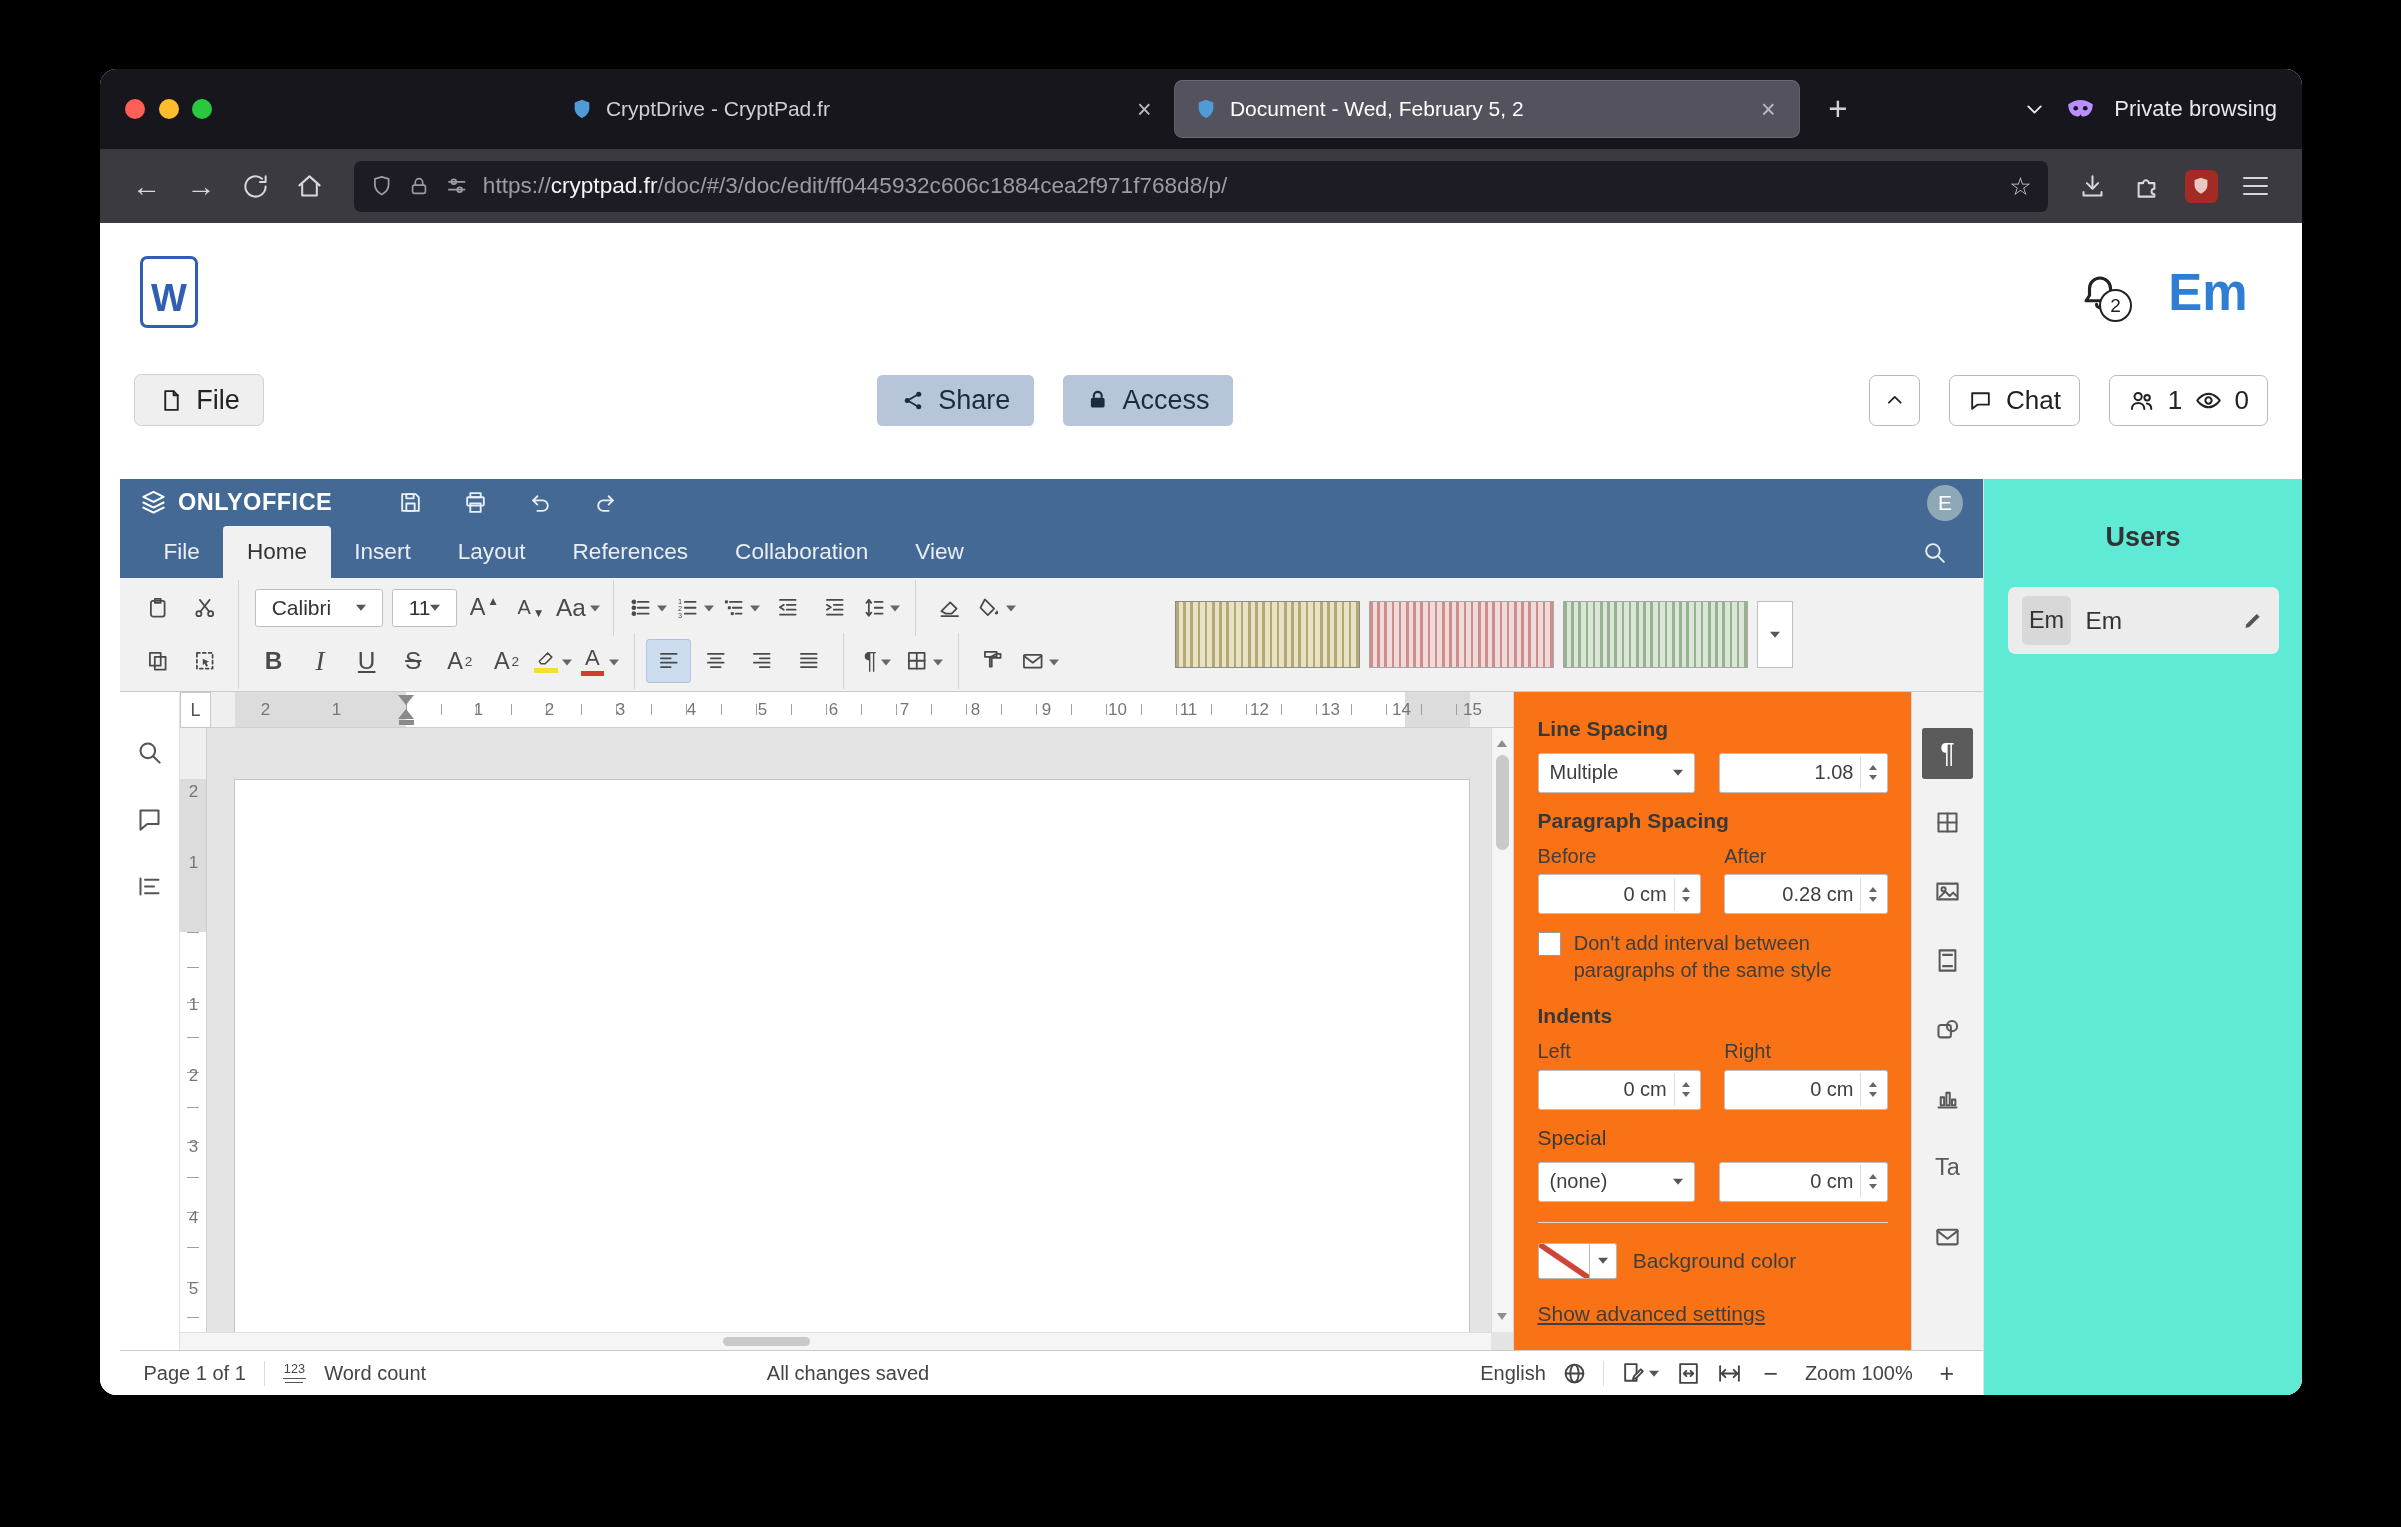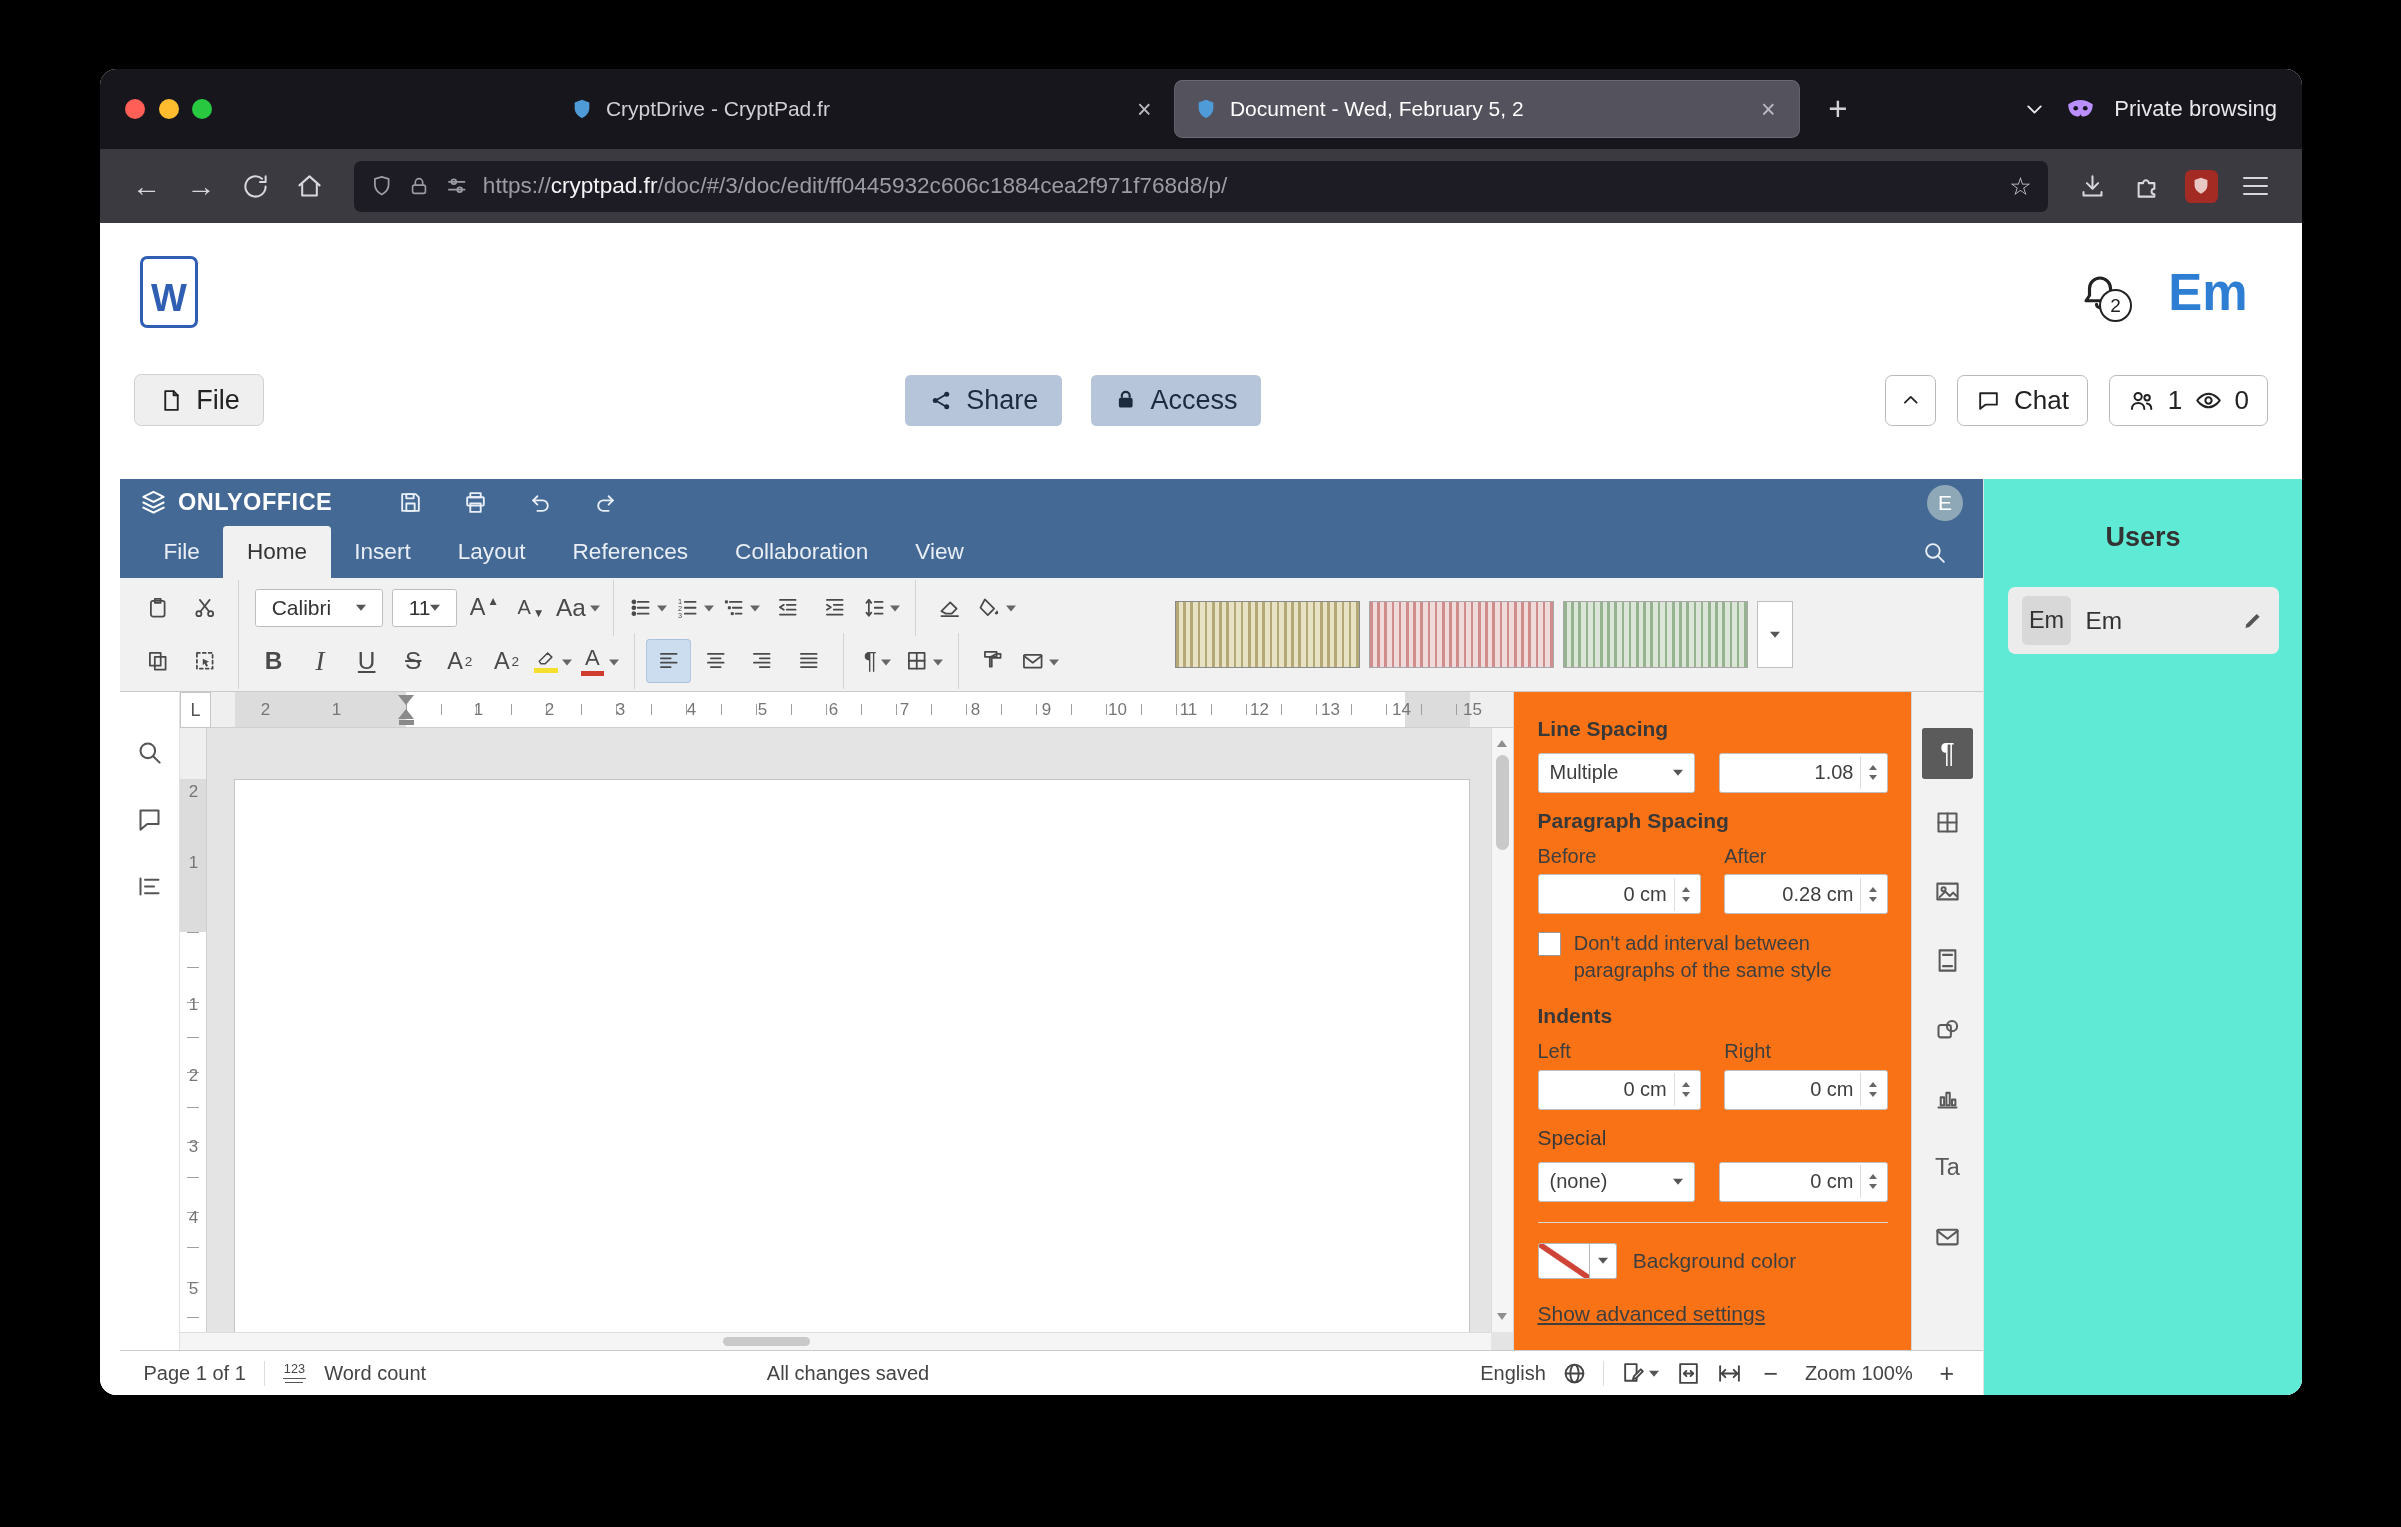--- a/index.html
+++ b/index.html
@@ -40,23 +40,23 @@
   .title-row{display:flex;align-items:center;gap:22px;}
   .doc-title{font-size:43px;font-weight:500;color:#1b1b1b;}
   .saved{font-size:22.6px;color:#555;margin-top:7.2px;}
   .bell-wrap{margin-left:auto;position:relative;color:#222;}
   .bell-badge{position:absolute;right:-11px;bottom:-9px;width:33px;height:33px;border-radius:50%;background:#fff;border:2.7px solid #222;font-size:19px;display:flex;align-items:center;justify-content:center;color:#222;}
   .avatar-em{color:#2e7fd4;font-size:51px;font-weight:600;margin-left:47px;margin-right:14.5px;}
 
   
   .cp-toolbar{height:78px;display:flex;align-items:center;padding:0 34px;background:#fff;position:relative;flex:none;}
   .file-btn{display:flex;align-items:center;gap:12.7px;background:#efefef;border:0.9px solid #d0d0d0;border-radius:7.2px;height:52px;padding:0 23.5px;font-size:27px;color:#222;}
-  .center-btns{position:absolute;left:805px;display:flex;gap:29px;}
+  .center-btns{position:absolute;left:777px;display:flex;gap:29px;}
   .btn-blue{display:flex;align-items:center;gap:12.7px;background:#b6c5d9;border-radius:5.4px;height:51px;padding:0 23.5px;font-size:27px;color:#1d2b3f;}
-  .right-btns{margin-left:auto;display:flex;gap:21px;align-items:center;}
+  .right-btns{margin-left:auto;display:flex;gap:29px;align-items:center;}
   .btn-outline{display:flex;align-items:center;gap:12.7px;background:#fff;border:0.9px solid #b9b9b9;border-radius:7.2px;height:51px;padding:0 18px;font-size:26px;color:#222;}
   .collapse-btn{width:51px;justify-content:center;padding:0;}
 
   
   .main{flex:1;display:flex;min-height:0;background:#fff;margin-top:40px;}
   .editor{flex:1;margin-left:20px;display:flex;flex-direction:column;min-width:0;}
 
   .oo-top{height:47px;background:#446995;display:flex;align-items:center;padding:0 20px;gap:12.7px;color:#fff;flex:none;}
   .oo-logo{display:flex;align-items:center;gap:11px;font-weight:bold;font-size:23.5px;letter-spacing:0.5px;margin-right:40px;}
   .oo-ic{width:52px;height:38px;display:flex;align-items:center;justify-content:center;color:#e9eff7;}

